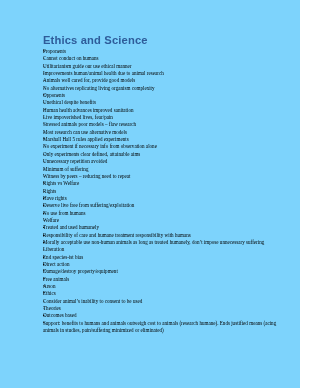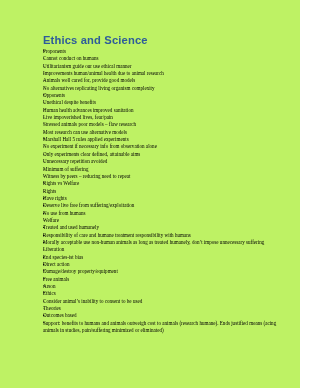--- a/index.html
+++ b/index.html
@@ -13,21 +13,21 @@
     height: 388px;
     overflow: hidden;
     font-family: "Liberation Serif", "DejaVu Serif", serif;
     color: #000000;
     -webkit-font-smoothing: antialiased;
   }
   .page {
     position: relative;
     width: 300px;
     height: 388px;
-    background: #bef264;
+    background: #7dd3fc;
     box-sizing: border-box;
     padding: 34px 14px 0 43px;
   }
   .doc-title {
     font-family: "Liberation Sans", "DejaVu Sans", sans-serif;
     font-size: 11.2px;
     font-weight: bold;
     color: #2E5C9A;
     letter-spacing: 0.15px;
     line-height: 13px;

